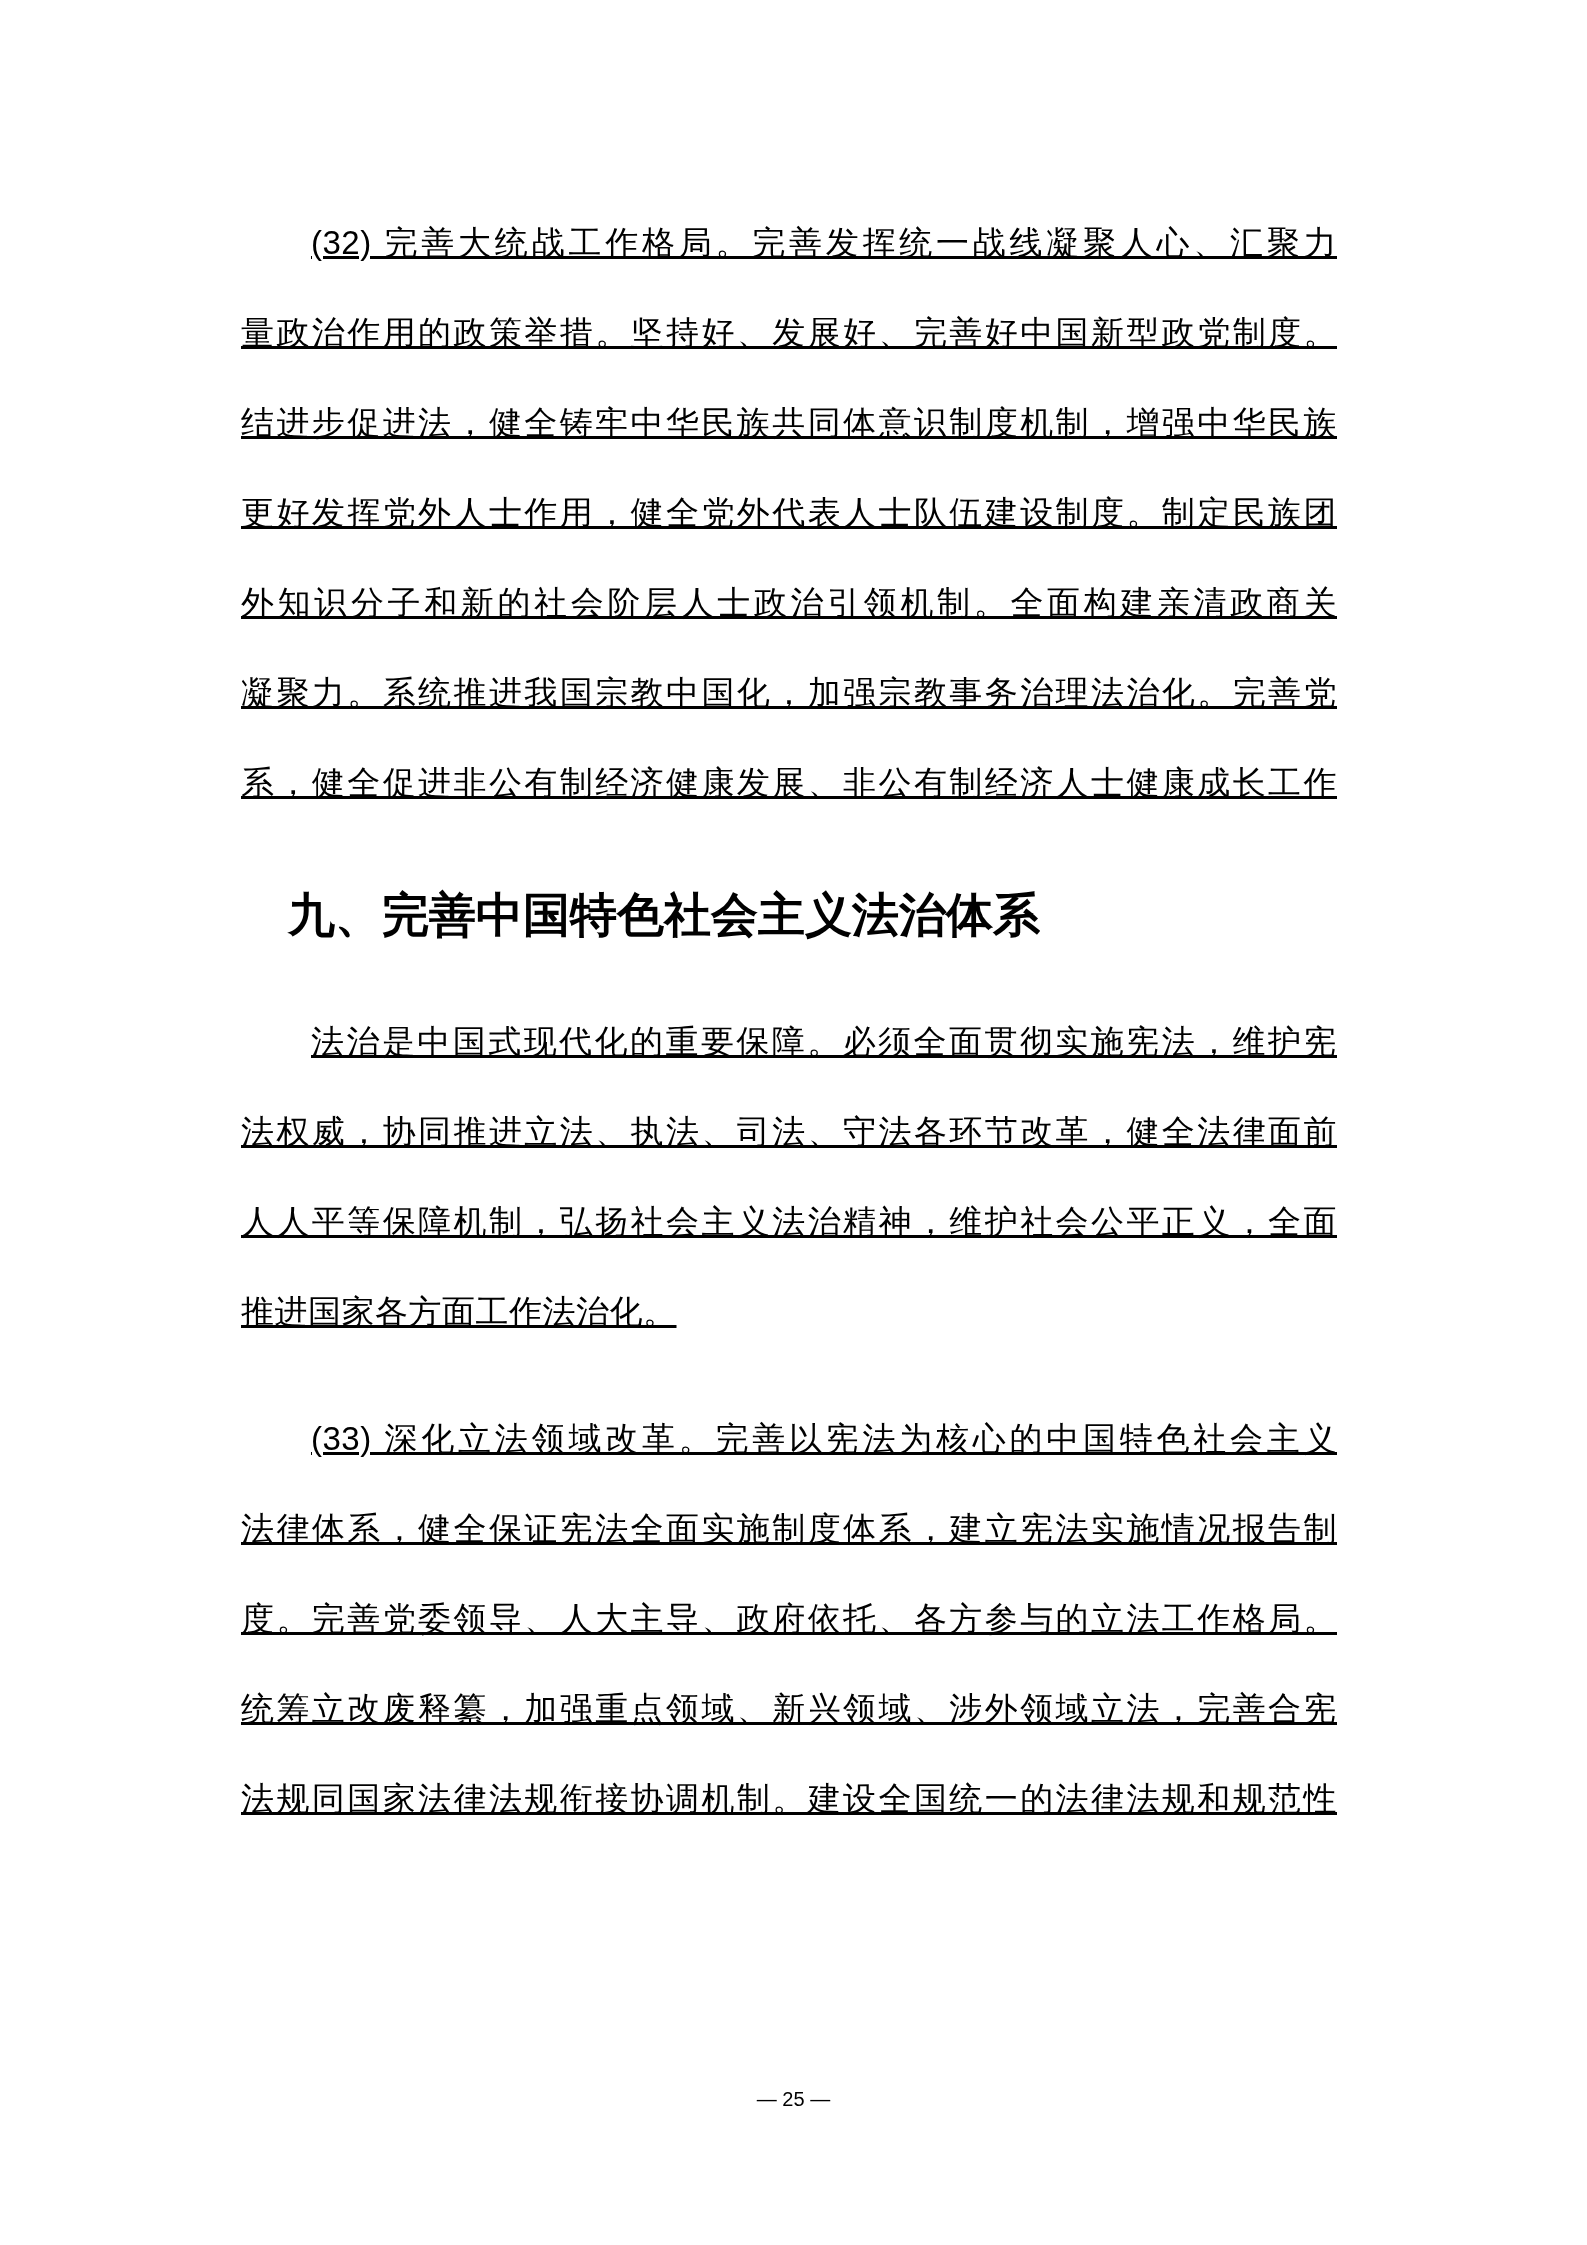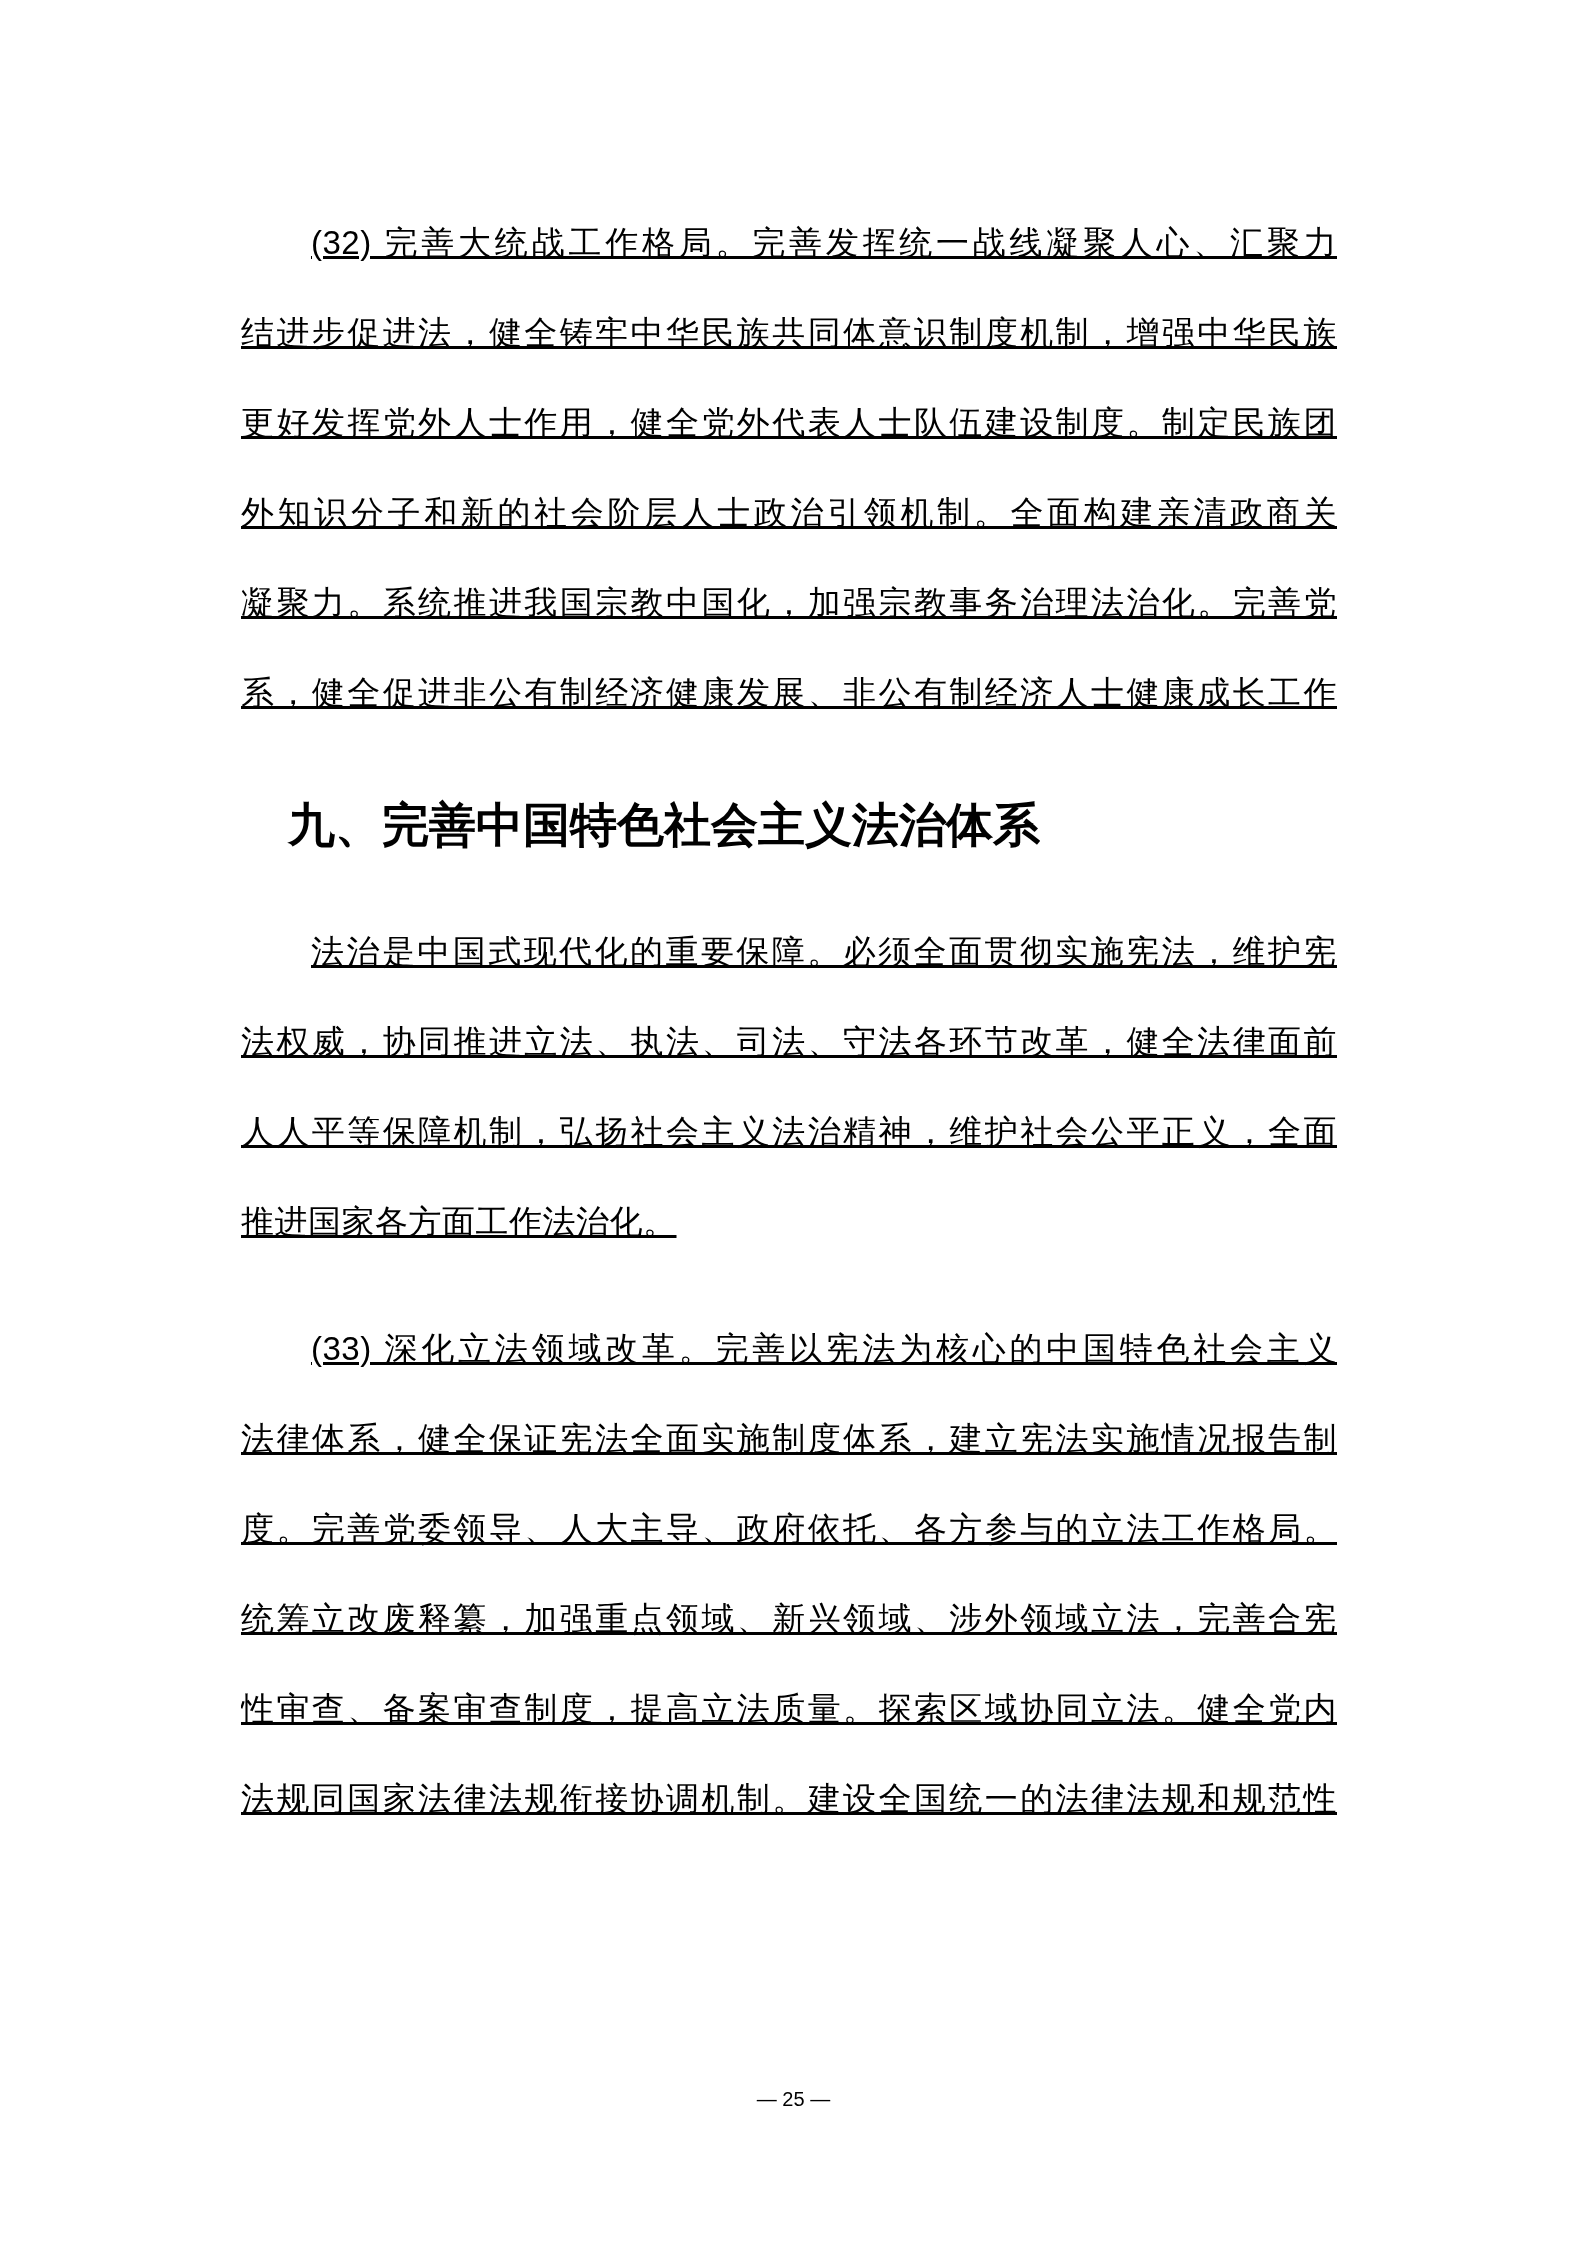--- a/index.html
+++ b/index.html
@@ -56,20 +56,21 @@
   }
 </style>
 </head>
 <body>
 
 <div class="page">
   <main class="content">
 
     <section class="para">
       <p class="line first">(32) 完善大统战工作格局。完善发挥统一战线凝聚人心、汇聚力</p>
+      <p class="line">量政治作用的政策举措。坚持好、发展好、完善好中国新型政党制度。</p>
       <p class="line">结进步促进法，健全铸牢中华民族共同体意识制度机制，增强中华民族</p>
       <p class="line">更好发挥党外人士作用，健全党外代表人士队伍建设制度。制定民族团</p>
       <p class="line">外知识分子和新的社会阶层人士政治引领机制。全面构建亲清政商关</p>
       <p class="line">凝聚力。系统推进我国宗教中国化，加强宗教事务治理法治化。完善党</p>
       <p class="line">系，健全促进非公有制经济健康发展、非公有制经济人士健康成长工作</p>
     </section>
 
     <h2 class="heading">九、完善中国特色社会主义法治体系</h2>
 
     <section class="para">
@@ -77,21 +78,20 @@
       <p class="line">法权威，协同推进立法、执法、司法、守法各环节改革，健全法律面前</p>
       <p class="line">人人平等保障机制，弘扬社会主义法治精神，维护社会公平正义，全面</p>
       <p class="line last">推进国家各方面工作法治化。</p>
     </section>
 
     <section class="para">
       <p class="line first">(33) 深化立法领域改革。完善以宪法为核心的中国特色社会主义</p>
       <p class="line">法律体系，健全保证宪法全面实施制度体系，建立宪法实施情况报告制</p>
       <p class="line">度。完善党委领导、人大主导、政府依托、各方参与的立法工作格局。</p>
       <p class="line">统筹立改废释纂，加强重点领域、新兴领域、涉外领域立法，完善合宪</p>
-      <p class="line">性审查、备案审查制度，提高立法质量。探索区域协同立法。健全党内</p>
       <p class="line">法规同国家法律法规衔接协调机制。建设全国统一的法律法规和规范性</p>
     </section>
 
   </main>
 
   <footer class="footer">
     <span>— 25 —</span>
   </footer>
 </div>
 

